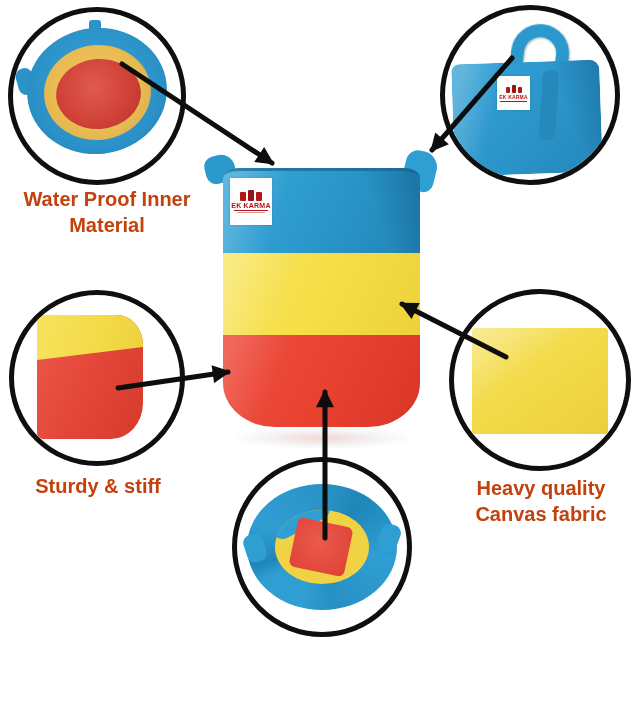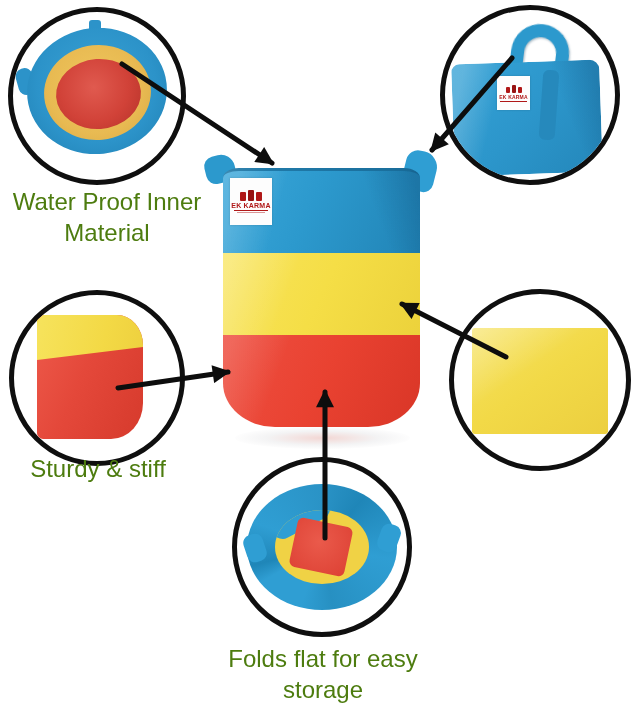--- a/index.html
+++ b/index.html
@@ -105,25 +105,25 @@
   .logo-bags i { display:block; width:6px; height:9px; background:#b01818; border-radius:1px; }
   .logo-bags i.tall { height:11px; background:#971313; }
   .logo-text { font-size:7px; font-weight:bold; color:#b01818; letter-spacing:.2px; white-space:nowrap; }
   .c2-patch .logo-text { font-size:5px; }
   .c2-patch .logo-bags i { width:4px; height:6px; }
   .c2-patch .logo-bags i.tall { height:8px; }
   .logo-rule { width:82%; height:0; border-top:1px solid #b01818; }
   .logo-sub  { width:68%; height:1px; background:rgba(176,24,24,.45); }
 
   
-  .label { position:absolute; font-weight:400; font-size:24px; line-height:1.3;
-    color:#4d7c0f; text-align:center; }
+  .label { position:absolute; font-weight:700; font-size:20px; line-height:1.3;
+    color:#c2410c; text-align:center; }
   #l1 { left:0px;   top:186px; width:214px; }
   #l2 { left:428px; top:188px; width:208px; }
-  #l3 { left:8px;   top:453px; width:180px; }
+  #l3 { left:8px;   top:473px; width:180px; }
   #l4 { left:452px; top:475px; width:178px; }
   #l5 { left:224px; top:643px; width:198px; }
 
   
   .arrows { position:absolute; left:0; top:0; pointer-events:none; }
   .arrows line { stroke:#0d0d0d; stroke-width:5; stroke-linecap:round; }
 </style>
 </head>
 <body>
 
@@ -186,21 +186,21 @@
     <div class="c5-inner">
       <div class="c5-fold"></div>
       <div class="c5-red"></div>
     </div>
     <div class="c5-hl"></div>
     <div class="c5-hr"></div>
   </div>
 
   <div class="label" id="l1">Water Proof Inner Material</div>
   <div class="label" id="l3">Sturdy &amp; stiff</div>
-  <div class="label" id="l5">Folds flat for easy storage</div>
+  <div class="label" id="l4">Heavy quality Canvas fabric</div>
 
   <svg class="arrows" width="639" height="707" viewBox="0 0 639 707">
     <defs>
       <marker id="ah" viewBox="0 0 10 10" refX="8.5" refY="5" markerWidth="4.2" markerHeight="3.6" orient="auto-start-reverse">
         <path d="M0,0 L10,5 L0,10 z" fill="#0d0d0d"></path>
       </marker>
     </defs>
     <line x1="122" y1="64" x2="272" y2="163" marker-end="url(#ah)"></line>
     <line x1="512" y1="58" x2="432" y2="150" marker-end="url(#ah)"></line>
     <line x1="118" y1="388" x2="228" y2="372" marker-end="url(#ah)"></line>

